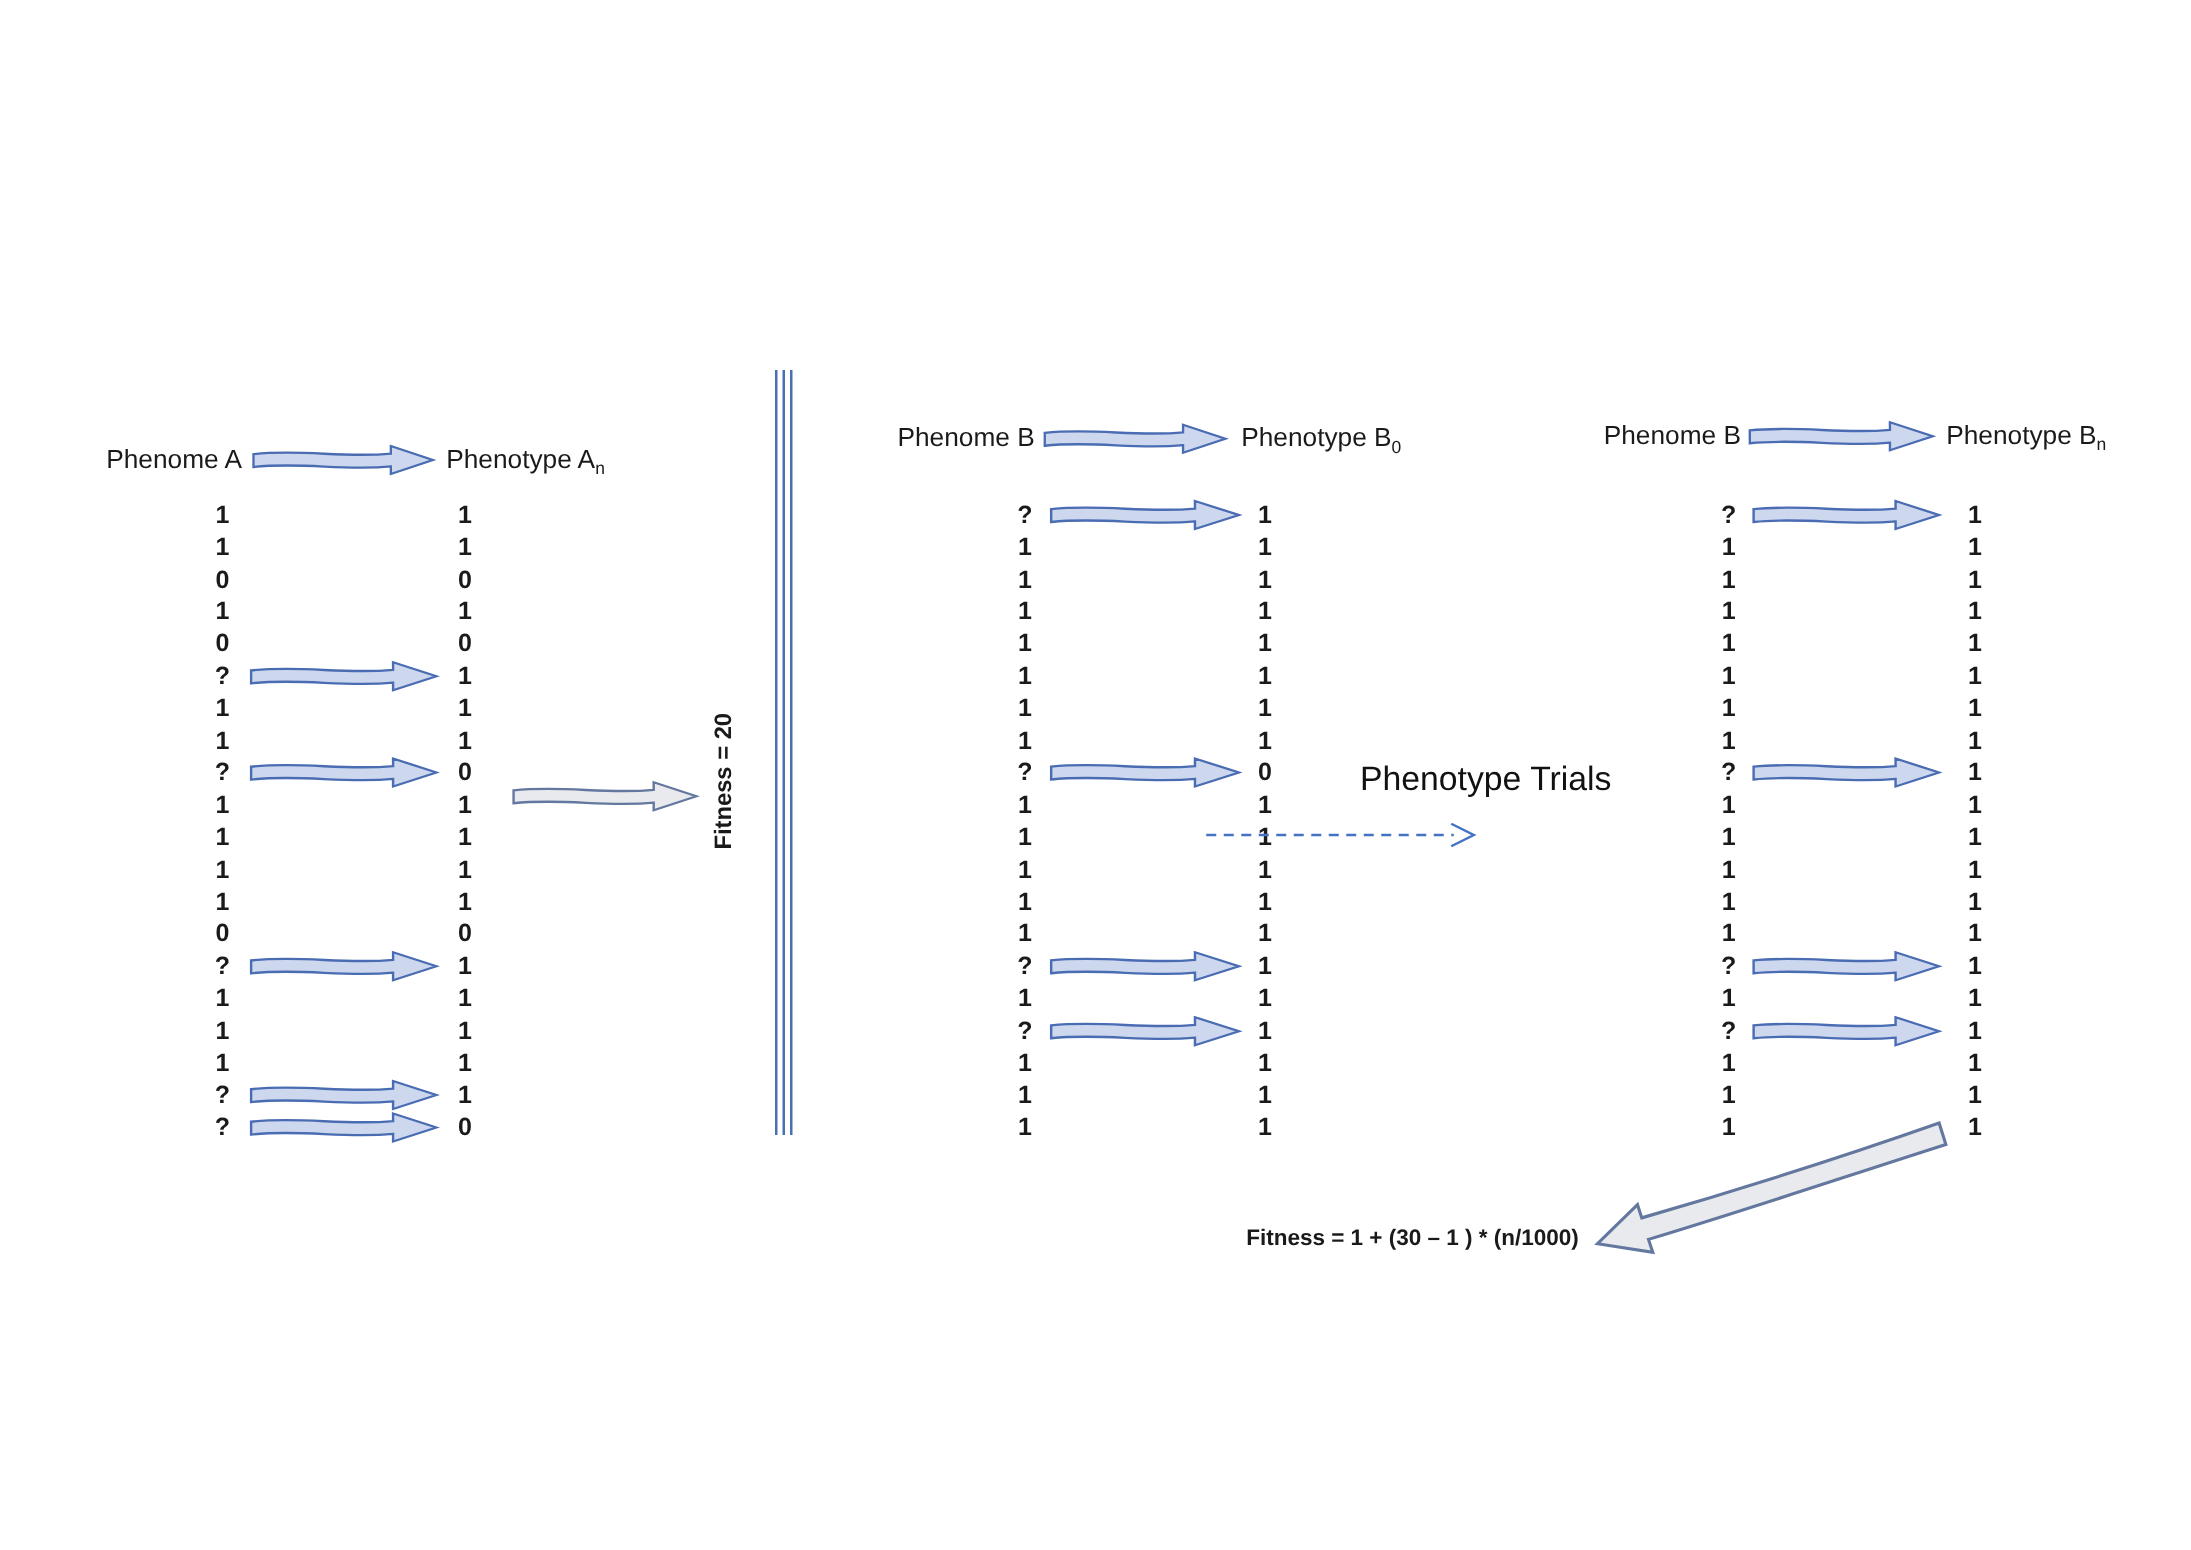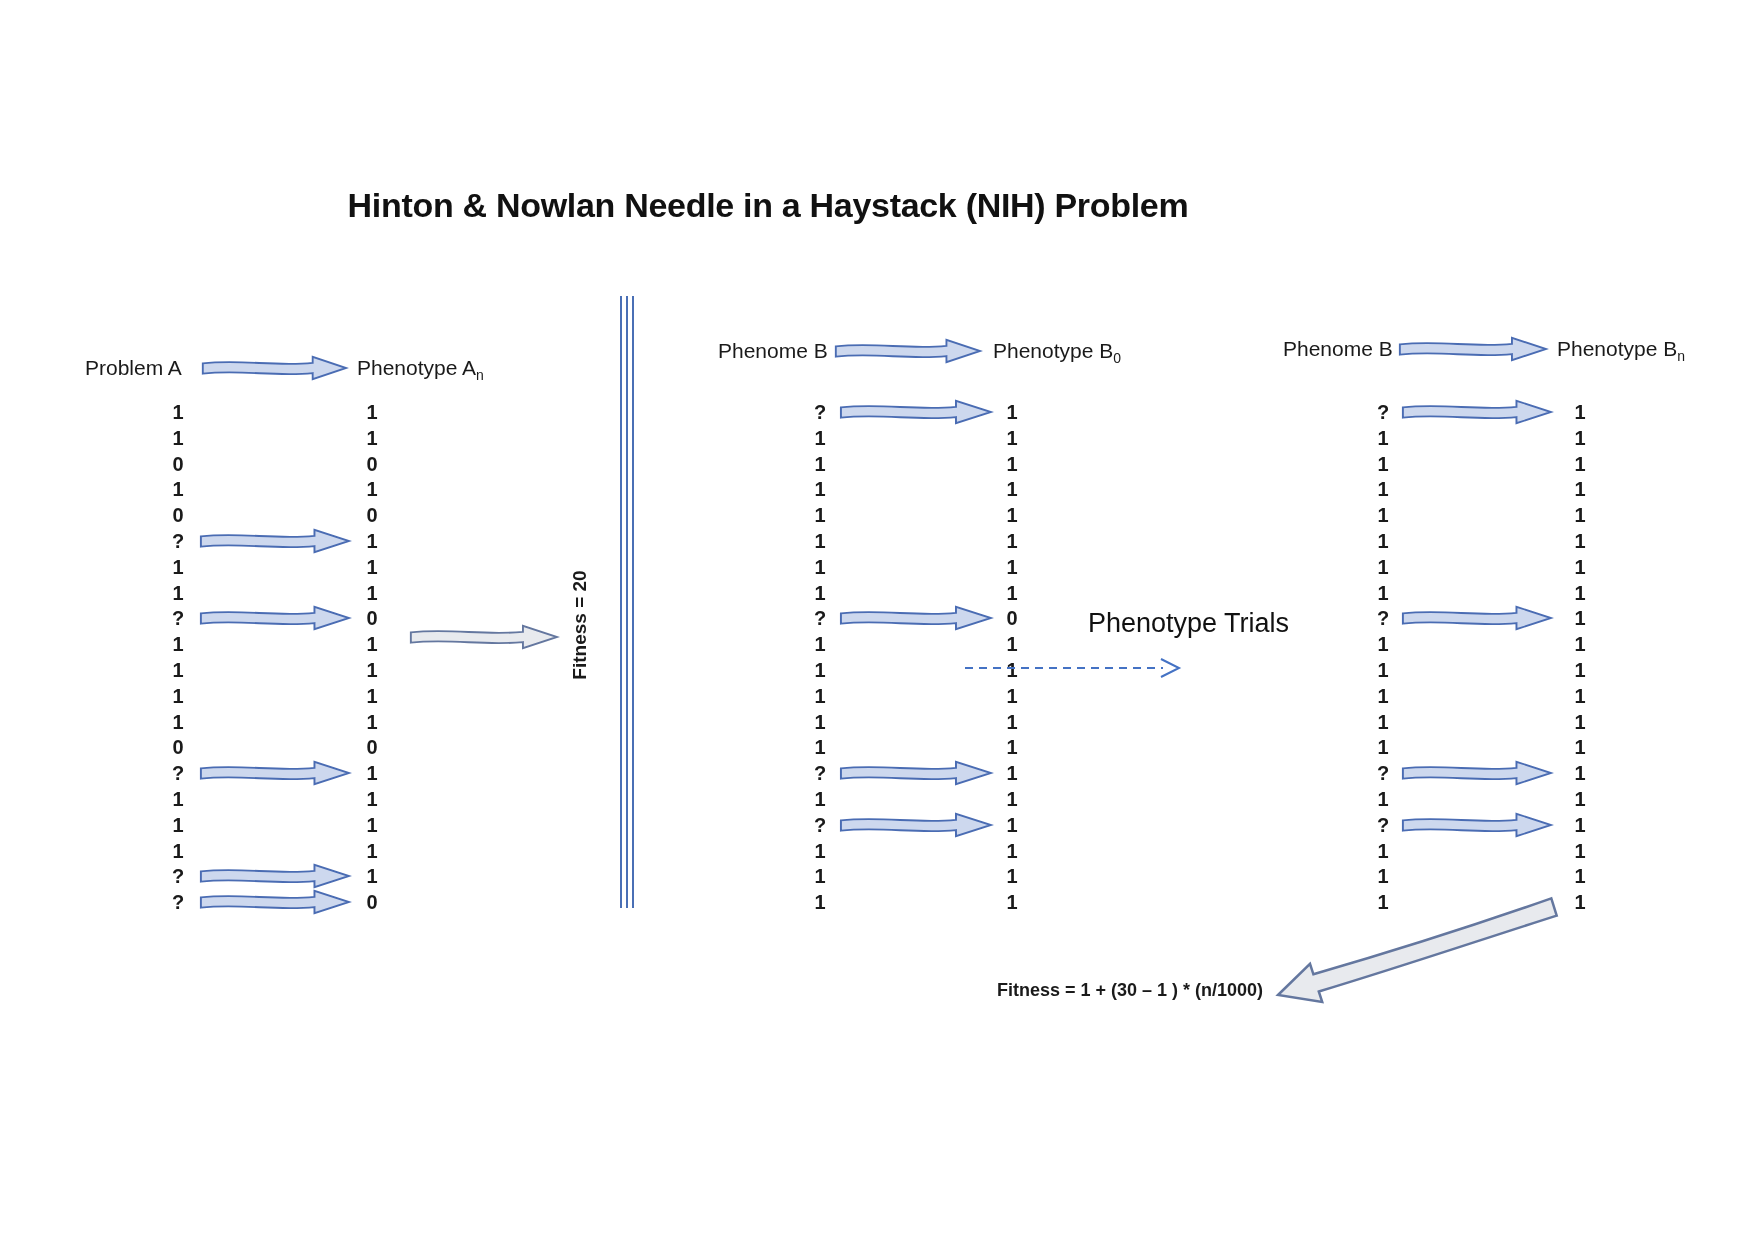--- a/index.html
+++ b/index.html
@@ -17,28 +17,27 @@
   #learning-trials{left:1088px;top:608px;font-size:27px;font-weight:500;white-space:nowrap;color:#111;}
   #formula1{left:980px;top:980px;width:300px;text-align:center;font-size:18px;font-weight:600;white-space:nowrap;}
   #formula2{left:942px;top:1034px;width:300px;text-align:center;font-size:25px;font-style:italic;
             font-family:"Liberation Serif", serif;white-space:nowrap;}
 </style>
 </head>
 <body>
 
 <div id="canvas">
 
-  <div id="title" class="abs">Hinton &amp; Nowlan Needle in a Haystack (NIH) Problem</div>
 
   <div class="abs vline" style="left:620px;top:296px;height:612px;"></div>
   <div class="abs vline" style="left:626px;top:296px;height:612px;"></div>
   <div class="abs vline" style="left:632px;top:296px;height:612px;"></div>
 
   <div id="sections">
-      <div class="abs hdr-label" style="left: 85px; top: 354px;">Problem A</div>
+      <div class="abs hdr-label" style="left: 85px; top: 354px;">Phenome A</div>
       <svg class="abs" width="149" height="28" viewBox="0 0 160 30" preserveAspectRatio="none" style="left: 200px; top: 354px;">
         <path d="M3 10 C 45 5.5, 80 13.5, 121 9.5 L121 3 L157 15 L121 27 L121 20.5 C 80 24.5, 45 16.5, 3 21 Z" fill="#cdd8ee" stroke="#4a6cb3" stroke-width="2"></path>
       </svg>
       <div class="abs hdr-label" style="left: 357px; top: 354px;">Phenotype A<sub>n</sub></div>
       <div class="abs digit" style="left: 156px; top: 398px;">1</div>
       <div class="abs digit" style="left: 350px; top: 398px;">1</div>
       <div class="abs digit" style="left: 156px; top: 423.8px;">1</div>
       <div class="abs digit" style="left: 350px; top: 423.8px;">1</div>
       <div class="abs digit" style="left: 156px; top: 449.6px;">0</div>
       <div class="abs digit" style="left: 350px; top: 449.6px;">0</div>

